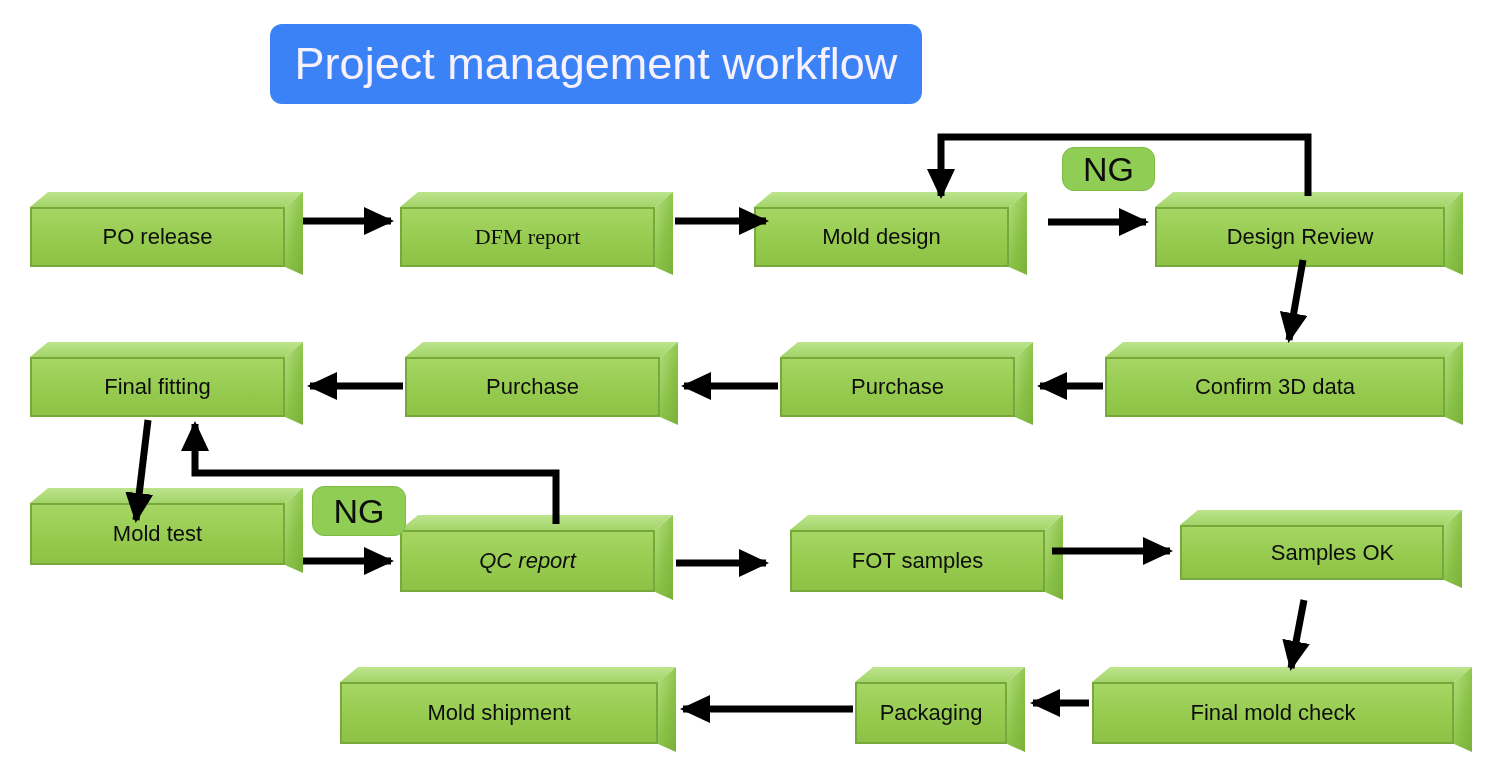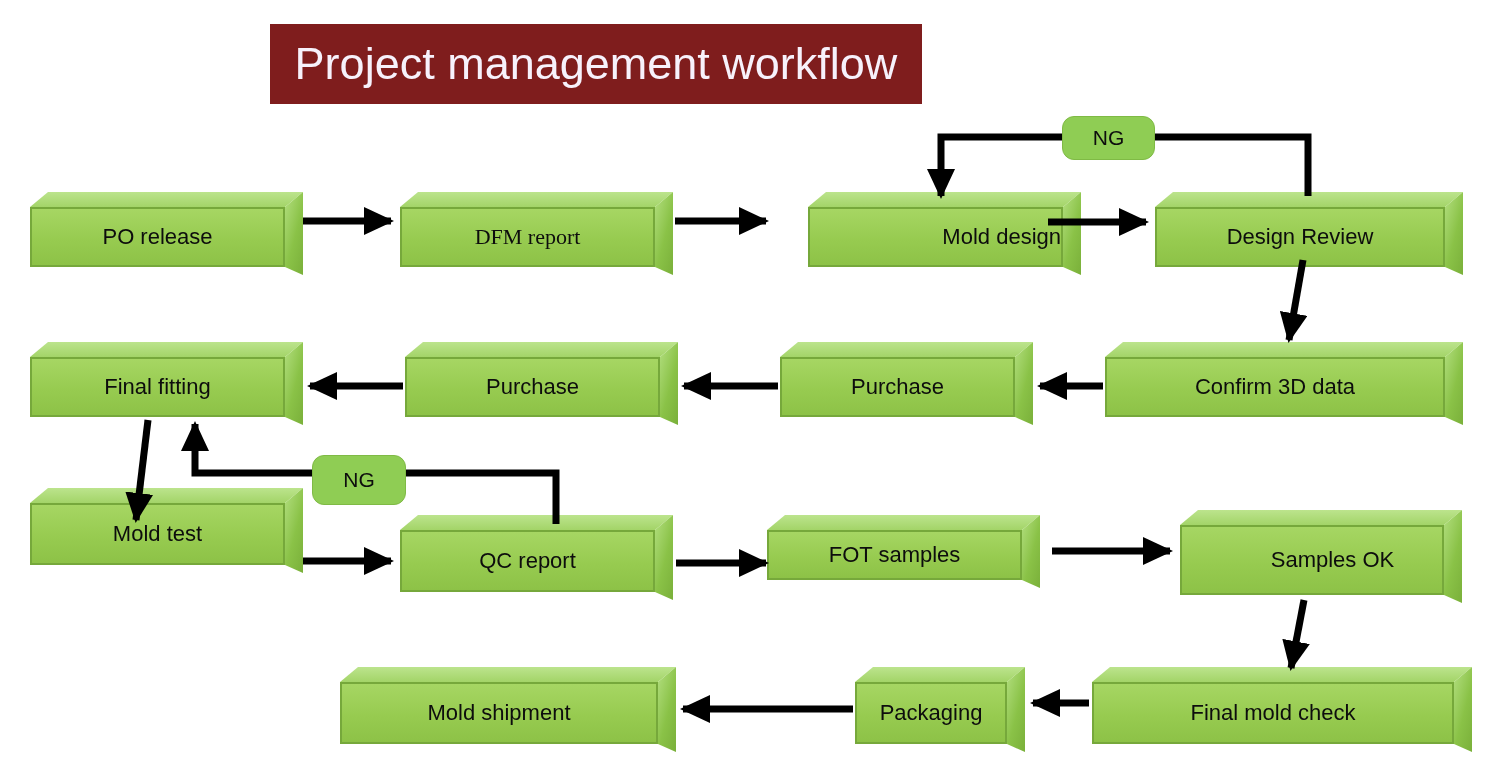--- a/index.html
+++ b/index.html
@@ -50,75 +50,76 @@
     clip-path:polygon(0 15px, 100% 0, 100% 100%, 0 calc(100% - 8px));
   }
   .ng{
     position:absolute;
     display:flex;align-items:center;justify-content:center;
     background:#8fcd54;
     border:1px solid #7fba45;
     box-sizing:border-box;
     border-radius:12px;
     color:#0d0d0d;
-    font-size:21px;
+    font-size:34px;
     z-index:3;
+    margin-top:31px;
   }
   #edge-layer{
     position:absolute;left:0;top:0;
     z-index:2;
     pointer-events:none;
   }
   #edge-layer path{
     fill:none;
     stroke:#000000;
     stroke-width:7;
   }
 </style>
 </head>
 <body>
 
 <div id="stage">
-  <div class="title" style="left: 270px; top: 24px; width: 652px; height: 80px; background: #7f1d1d; color: rgb(247, 241, 251);">Project management workflow</div>
+  <div class="title" style="left: 270px; top: 24px; width: 652px; height: 80px; background: #3b82f6; color: rgb(247, 241, 251); border-radius: 12px;">Project management workflow</div>
 
   <div id="nodes">
       <div class="node" style="left: 30px; top: 207px; width: 255px; height: 60px;">
         <span>PO release</span>
       </div>
       <div class="node" style="left: 400px; top: 207px; width: 255px; height: 60px; font-family: Liberation Serif, serif;">
         <span>DFM report</span>
       </div>
-      <div class="node" style="left: 808px; top: 207px; width: 255px; height: 60px; justify-content: flex-end;">
+      <div class="node" style="left: 754px; top: 207px; width: 255px; height: 60px;">
         <span>Mold design</span>
       </div>
       <div class="node" style="left: 1155px; top: 207px; width: 290px; height: 60px;">
         <span>Design Review</span>
       </div>
       <div class="node" style="left: 30px; top: 357px; width: 255px; height: 60px;">
         <span>Final fitting</span>
       </div>
       <div class="node" style="left: 405px; top: 357px; width: 255px; height: 60px;">
         <span>Purchase</span>
       </div>
       <div class="node" style="left: 780px; top: 357px; width: 235px; height: 60px;">
         <span>Purchase</span>
       </div>
       <div class="node" style="left: 1105px; top: 357px; width: 340px; height: 60px;">
         <span>Confirm 3D data</span>
       </div>
       <div class="node" style="left: 30px; top: 503px; width: 255px; height: 62px;">
         <span>Mold test</span>
       </div>
-      <div class="node" style="left: 400px; top: 530px; width: 255px; height: 62px;">
+      <div class="node" style="left: 400px; top: 530px; width: 255px; height: 62px; font-style: italic;">
         <span>QC report</span>
       </div>
-      <div class="node" style="left: 767px; top: 530px; width: 255px; height: 50px;">
+      <div class="node" style="left: 790px; top: 530px; width: 255px; height: 62px;">
         <span>FOT samples</span>
       </div>
-      <div class="node" style="left: 1180px; top: 525px; width: 264px; height: 70px; padding-left: 41px;">
+      <div class="node" style="left: 1180px; top: 525px; width: 264px; height: 55px; padding-left: 41px;">
         <span>Samples OK</span>
       </div>
       <div class="node" style="left: 340px; top: 682px; width: 318px; height: 62px;">
         <span>Mold shipment</span>
       </div>
       <div class="node" style="left: 855px; top: 682px; width: 152px; height: 62px;">
         <span>Packaging</span>
       </div>
       <div class="node" style="left: 1092px; top: 682px; width: 362px; height: 62px;">
         <span>Final mold check</span>

